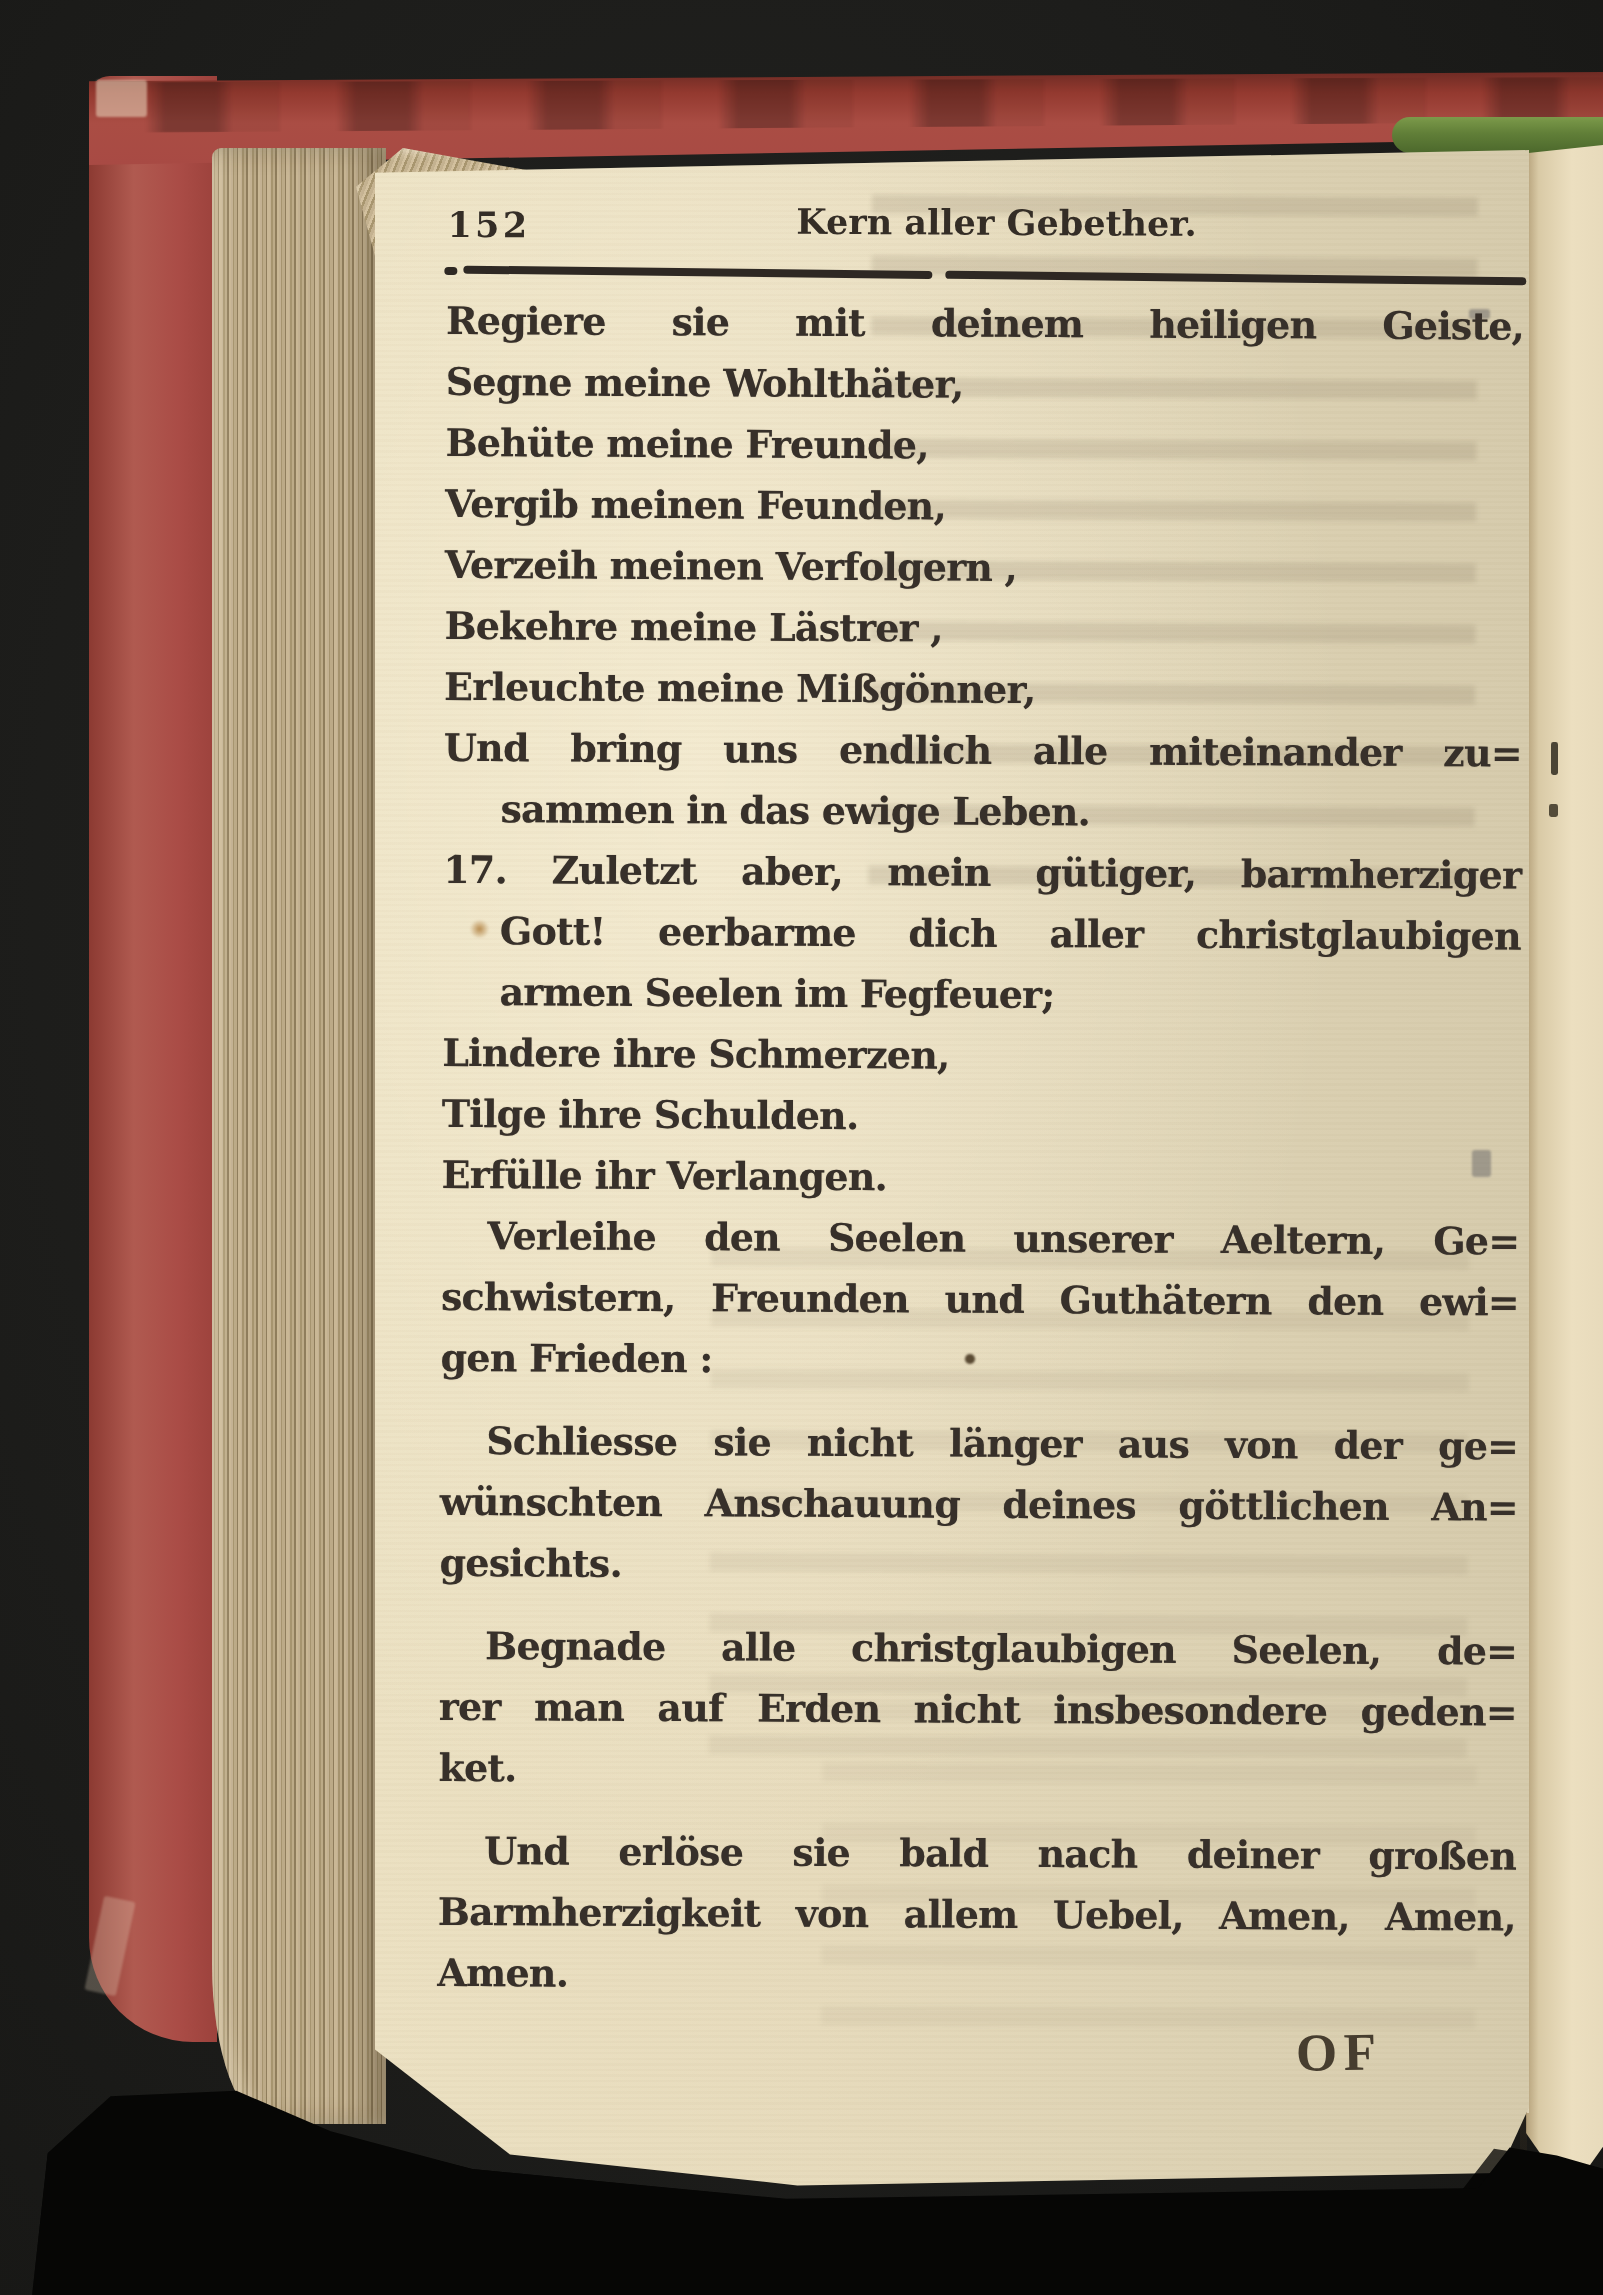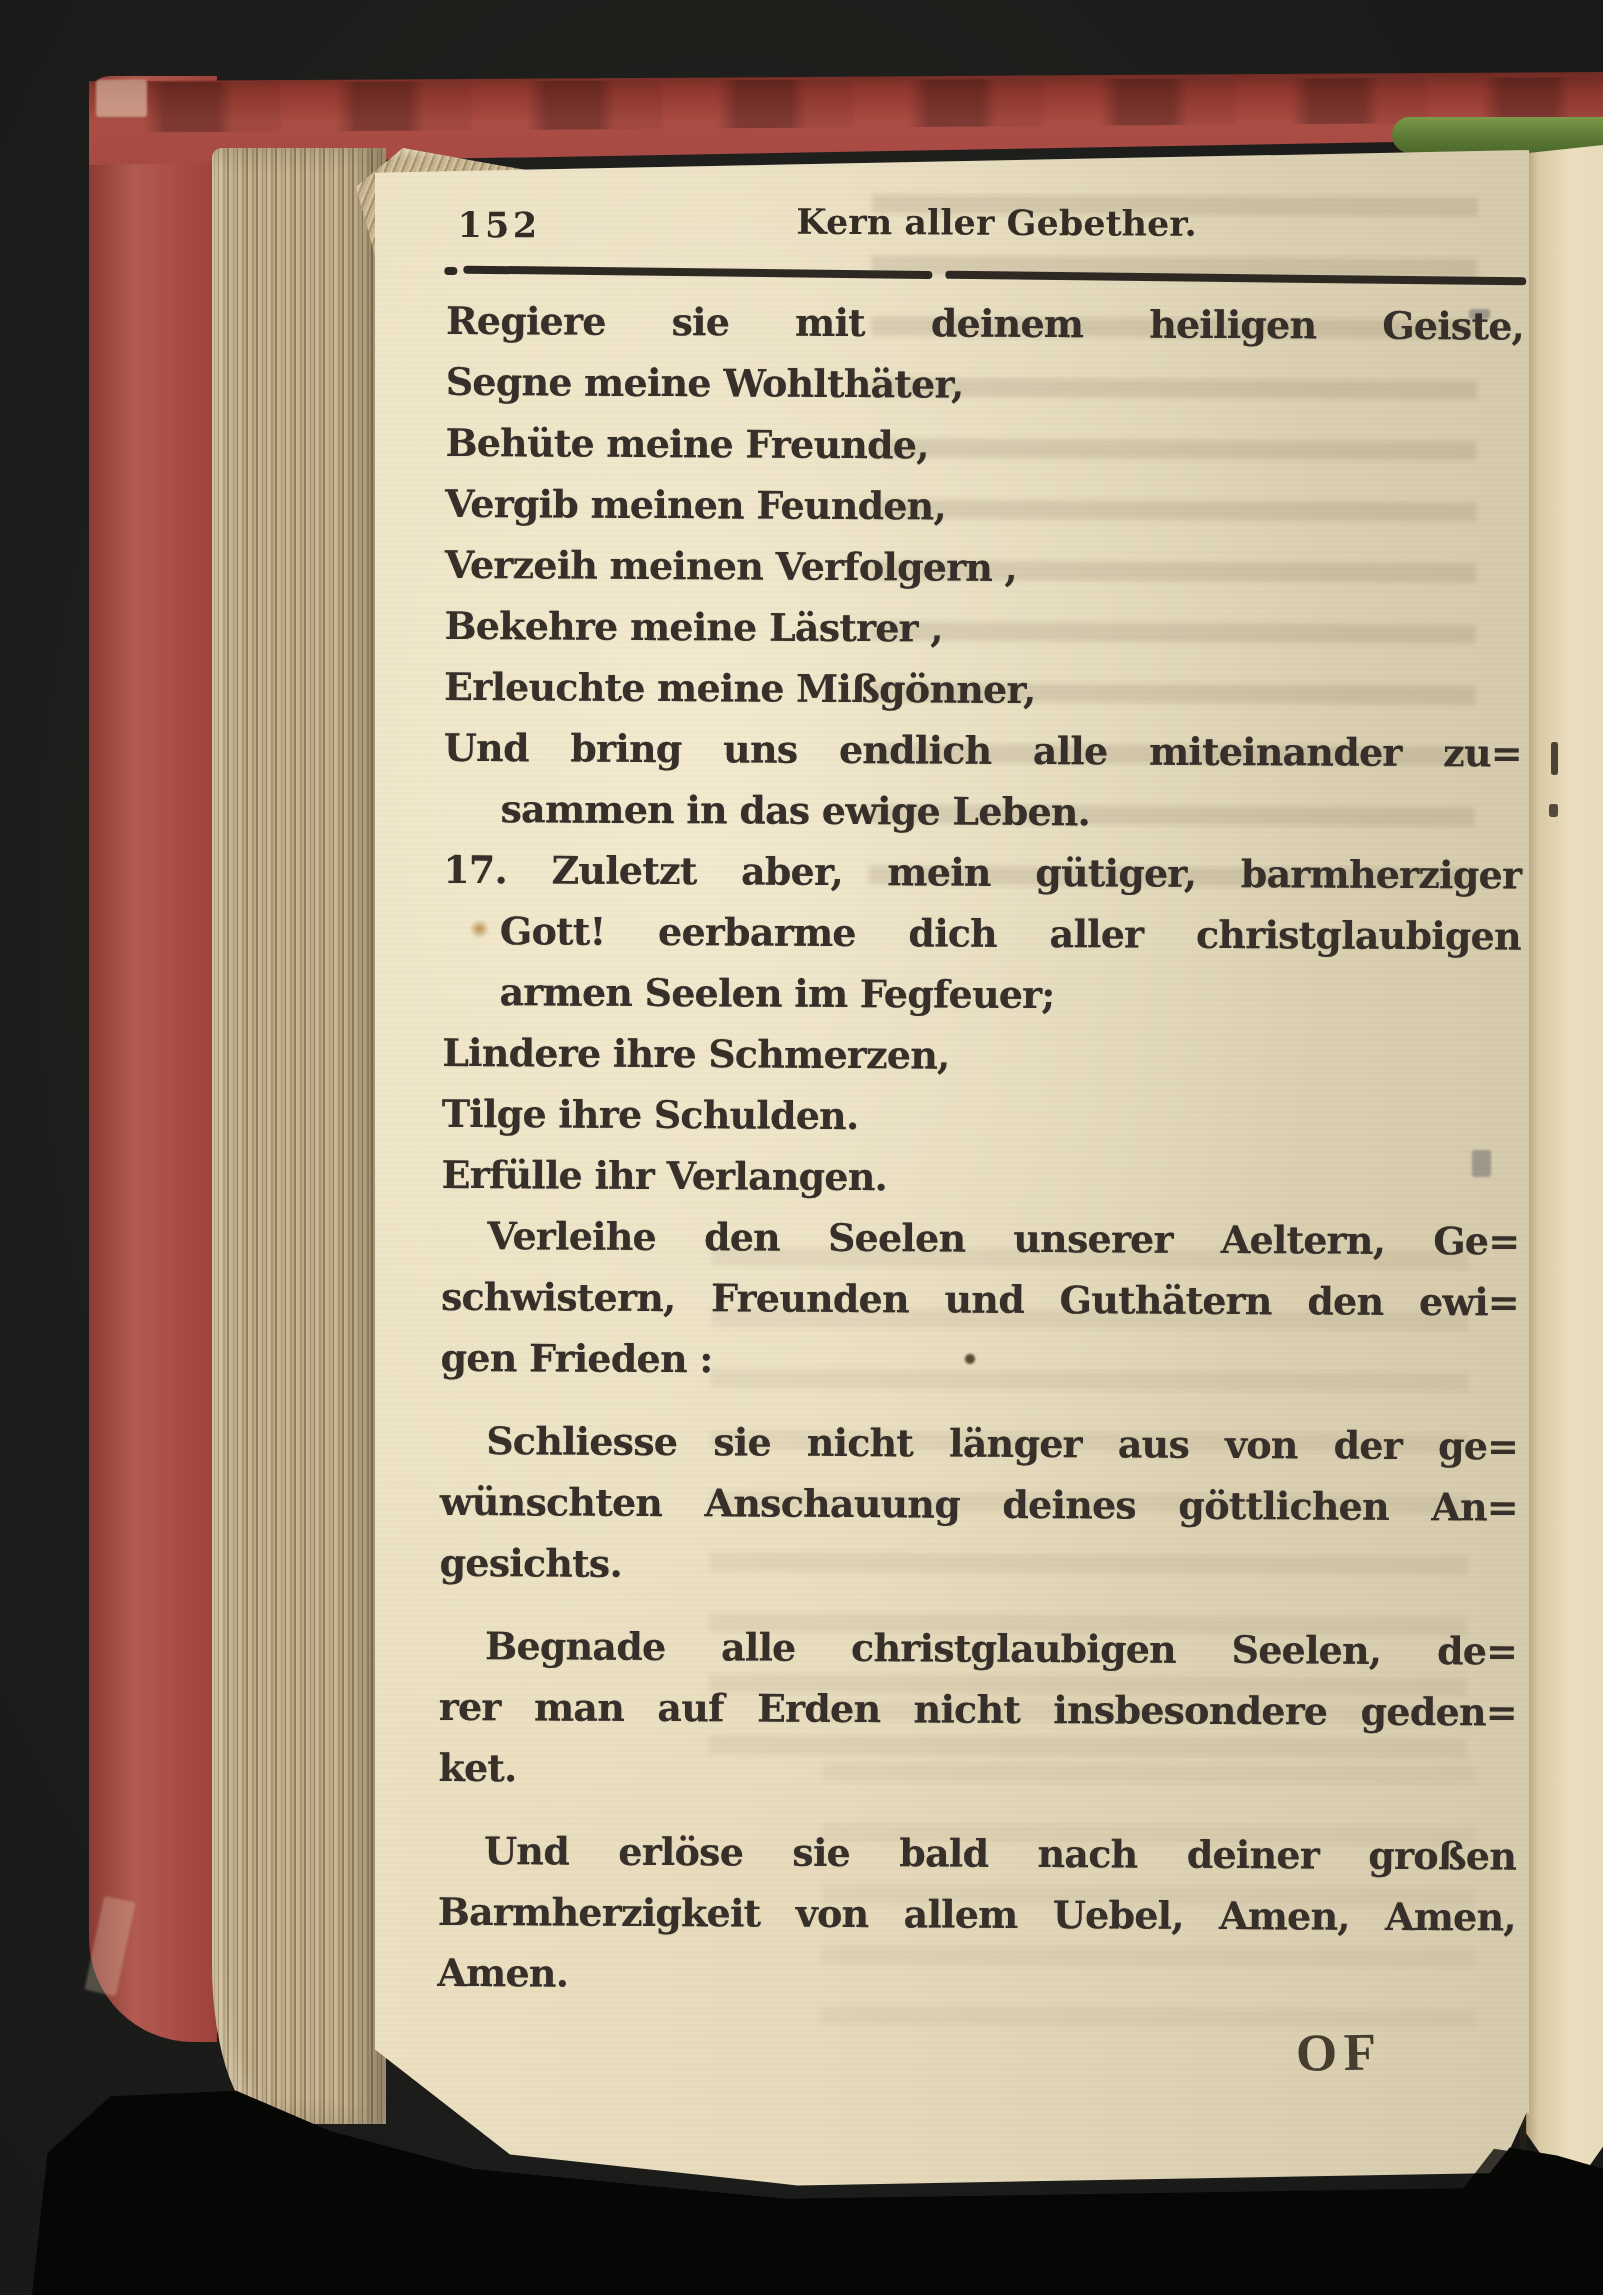--- a/index.html
+++ b/index.html
@@ -52,21 +52,21 @@
 
   
   .ghost{background:repeating-linear-gradient(180deg,rgba(125,112,88,.18) 0 19px,rgba(125,112,88,0) 19px 61px);
     filter:blur(2.4px);transform:rotate(.3deg);}
   .stain-dot{border-radius:50%;filter:blur(0.8px);}
   .smudge{background:rgba(92,92,98,.45);filter:blur(1.2px);border-radius:3.2px;}
 
   
   .content{left:375px;top:148px;width:1154px;height:2058px;transform:rotate(.3deg);transform-origin:40% 0;}
   .header-row{position:absolute;left:72px;top:53px;width:1078px;height:56px;color:#342d26;}
-  .page-num{position:absolute;left:11px;top:4.8px;font-size:35px;font-weight:700;letter-spacing:3.2px;}
+  .page-num{position:absolute;left:1px;top:4.8px;font-size:35px;font-weight:700;letter-spacing:3.2px;}
   .running-head{position:absolute;left:263px;top:0;width:574px;text-align:center;
     font-size:35px;font-weight:700;letter-spacing:0;}
   .rule{position:absolute;height:8px;background:#2e2823;border-radius:4px;transform:rotate(.35deg);}
   .rule-lead{left:70px;top:121px;width:12.8px;}
   .rule-a{left:89px;top:121px;width:469px;}
   .rule-b{left:571px;top:124px;width:581px;}
   .body-block{position:absolute;left:72px;top:144px;width:1078px;color:#37302a;}
   .line{height:61px;line-height:61px;font-size:38px;font-weight:700;letter-spacing:-0.8px;
     text-shadow:0 0 0.8px rgba(52,42,32,.45);}
   .just{text-align:justify;text-align-last:justify;}

